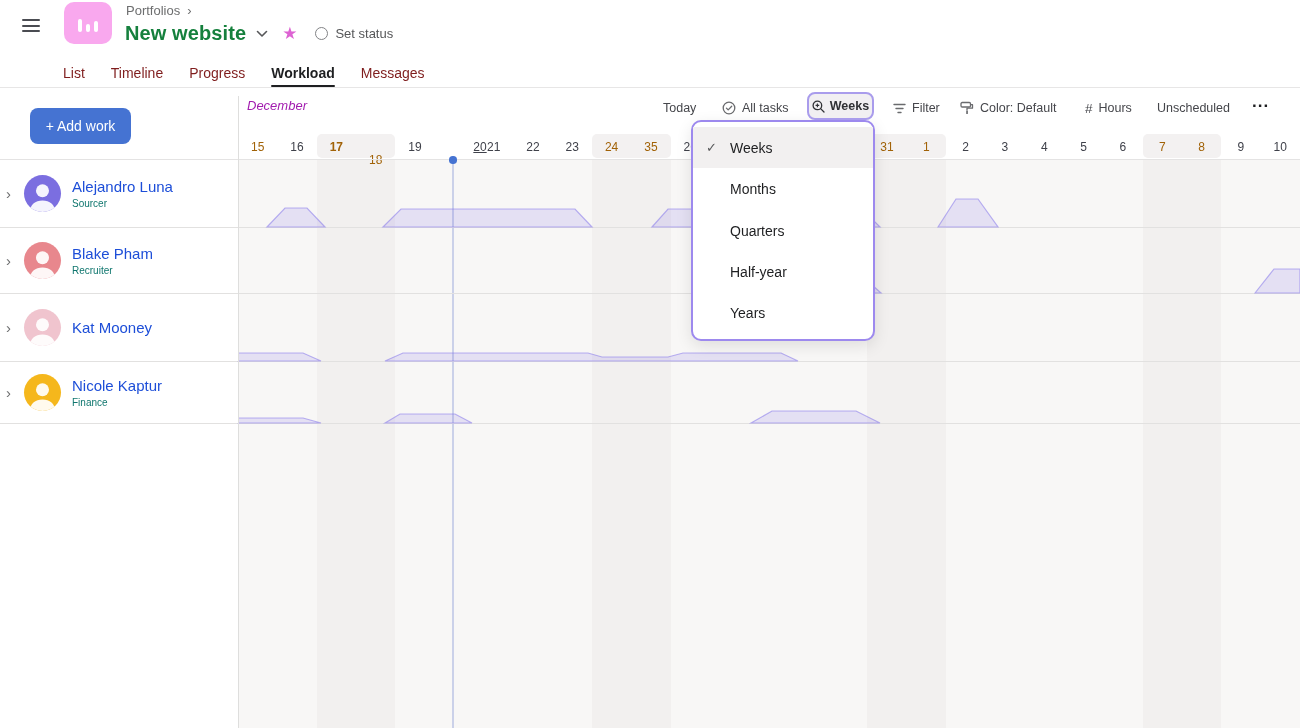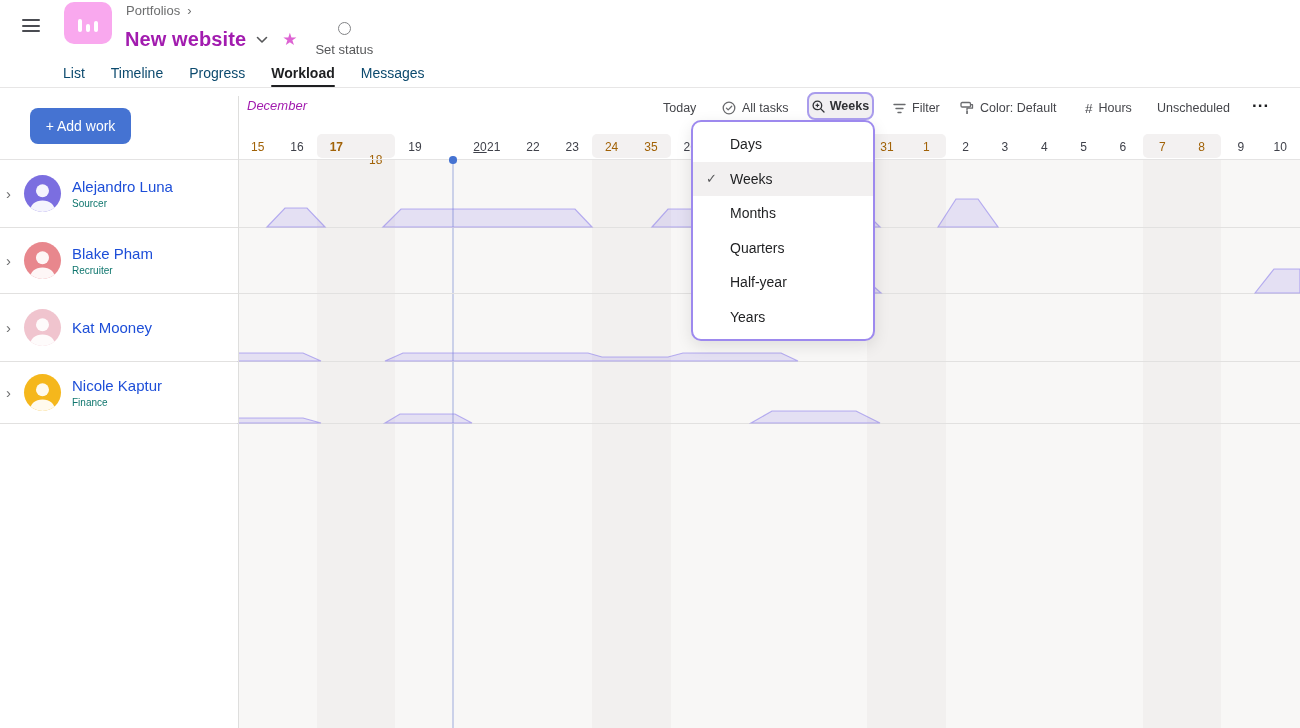--- a/index.html
+++ b/index.html
@@ -10,30 +10,30 @@
   .topbar { position:absolute; left:0; top:0; width:1300px; height:88px; background:#fff; }
   .hamburger { position:absolute; left:22px; top:19px; width:18px; height:13px; display:flex; flex-direction:column; justify-content:space-between; cursor:pointer; }
   .hamburger span { display:block; height:2px; background:#4a4c52; border-radius:1px; }
   .app-icon { position:absolute; left:64px; top:2px; width:48px; height:42px; background:#f9a8ee; border-radius:10px; display:flex; align-items:center; justify-content:center; gap:4px; }
   .app-icon i { display:block; width:4px; background:#fff; border-radius:2px; }
   .app-icon i:nth-child(1){ height:13px; margin-top:4px;}
   .app-icon i:nth-child(2){ height:8px;  margin-top:9px;}
   .app-icon i:nth-child(3){ height:11px; margin-top:6px;}
   .breadcrumb { position:absolute; left:126px; top:3px; font-size:13px; color:#6d6e6f; display:flex; gap:7px; align-items:center; }
   .title-row { position:absolute; left:125px; top:22px; display:flex; align-items:center; }
-  .page-title { font-size:20px; font-weight:700; color:#a21caf; letter-spacing:.1px; }
+  .page-title { font-size:20px; font-weight:700; color:#15803d; letter-spacing:.1px; }
   .title-caret { margin-left:10px; display:flex; align-items:center; cursor:pointer; }
   .star { margin-left:14px; font-size:17px; color:#dd63d3; line-height:1; cursor:pointer; }
-  .set-status { margin-left:18px; display:flex; align-items:center; gap:7px; color:#565759; font-size:13px; cursor:pointer;flex-direction:column; }
+  .set-status { margin-left:18px; display:flex; align-items:center; gap:7px; color:#565759; font-size:13px; cursor:pointer; }
   .status-circle { width:13px; height:13px; border:1.5px solid #828386; border-radius:50%; }
 
   .top-right { position:absolute; right:0; top:0; height:76px; }
 
   .tabs { position:absolute; left:63px; top:58px; height:29px; display:flex; gap:26px; align-items:center; }
-  .tab { font-size:14px; color:#0c4a6e; cursor:pointer; position:relative; height:29px; display:flex; align-items:center; }
+  .tab { font-size:14px; color:#7f1d1d; cursor:pointer; position:relative; height:29px; display:flex; align-items:center; }
   .tab.active { color:#1e1f21; font-weight:700; }
   .tab.active::after { content:""; position:absolute; left:0; right:0; bottom:0; height:2px; background:#1e1f21; border-radius:1px; }
   .tabs-border { position:absolute; left:0; top:87px; width:1300px; height:1px; background:#e7e6e6; }
 
   
   .add-work { position:absolute; left:30px; top:108px; width:101px; height:36px; background:#4573d2; border:none; border-radius:8px; color:#fff; font-size:14px; font-family:inherit; cursor:pointer; z-index:5; }
   .month-label { position:absolute; left:247px; top:98px; font-size:13px; color:#a21caf;font-style:italic; }
   .tool { position:absolute; top:96px; height:24px; display:flex; align-items:center; gap:6px; font-size:12.5px; color:#45464b; cursor:pointer; background:none; border:none; font-family:inherit; }
   .tool svg { flex:0 0 auto; }
   .t-today { left:663px; }
@@ -286,23 +286,20 @@
           <path d="M3 24c0-5.2 4-8.2 9-8.2s9 3 9 8.2z" fill="#fff" opacity=".92"></path>
         </svg>
     </div>
     <div class="person-text">
       <span class="person-name">Nicole Kaptur</span>
       <span class="person-role">Finance</span>
     </div>
   </div>
 
   <div class="zoom-menu" id="zoom-menu">
-      <div class="menu-item">
-        <span>Days</span>
-      </div>
       <div class="menu-item selected">
         <span class="menu-check">✓</span>
         <span>Weeks</span>
       </div>
       <div class="menu-item">
         <span>Months</span>
       </div>
       <div class="menu-item">
         <span>Quarters</span>
       </div>

